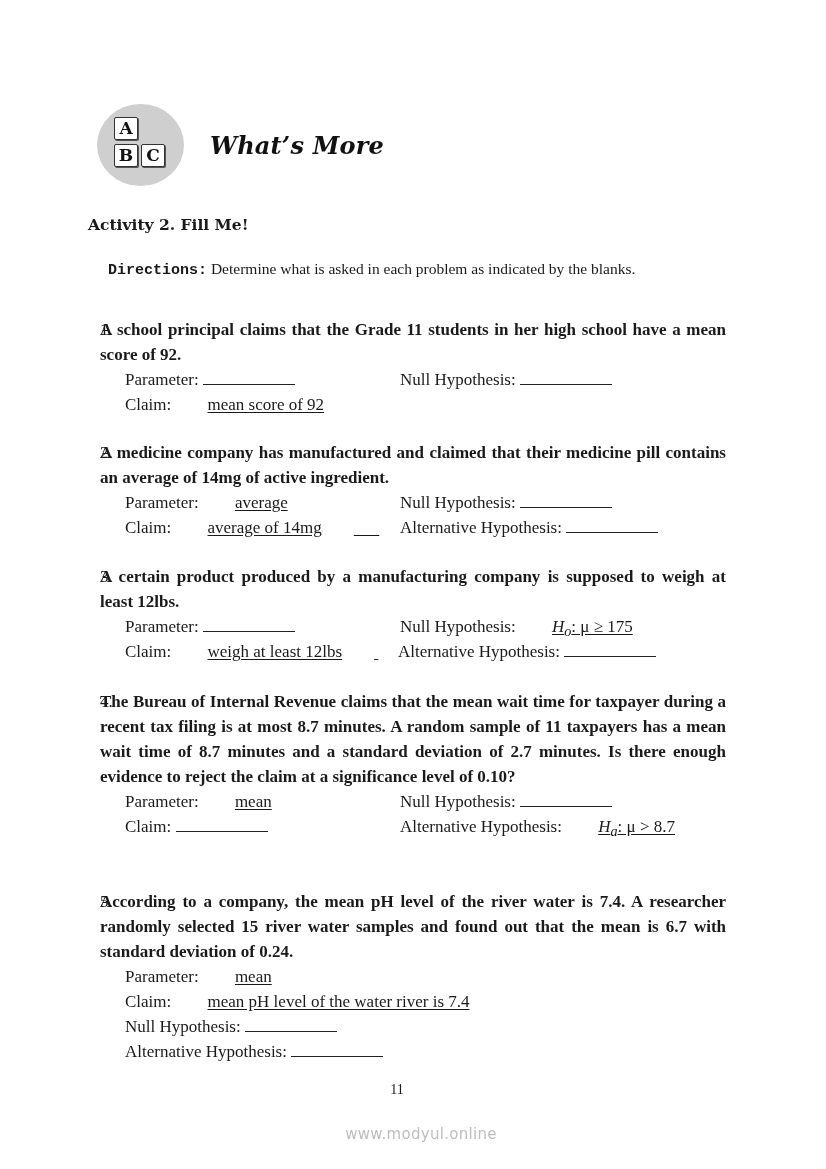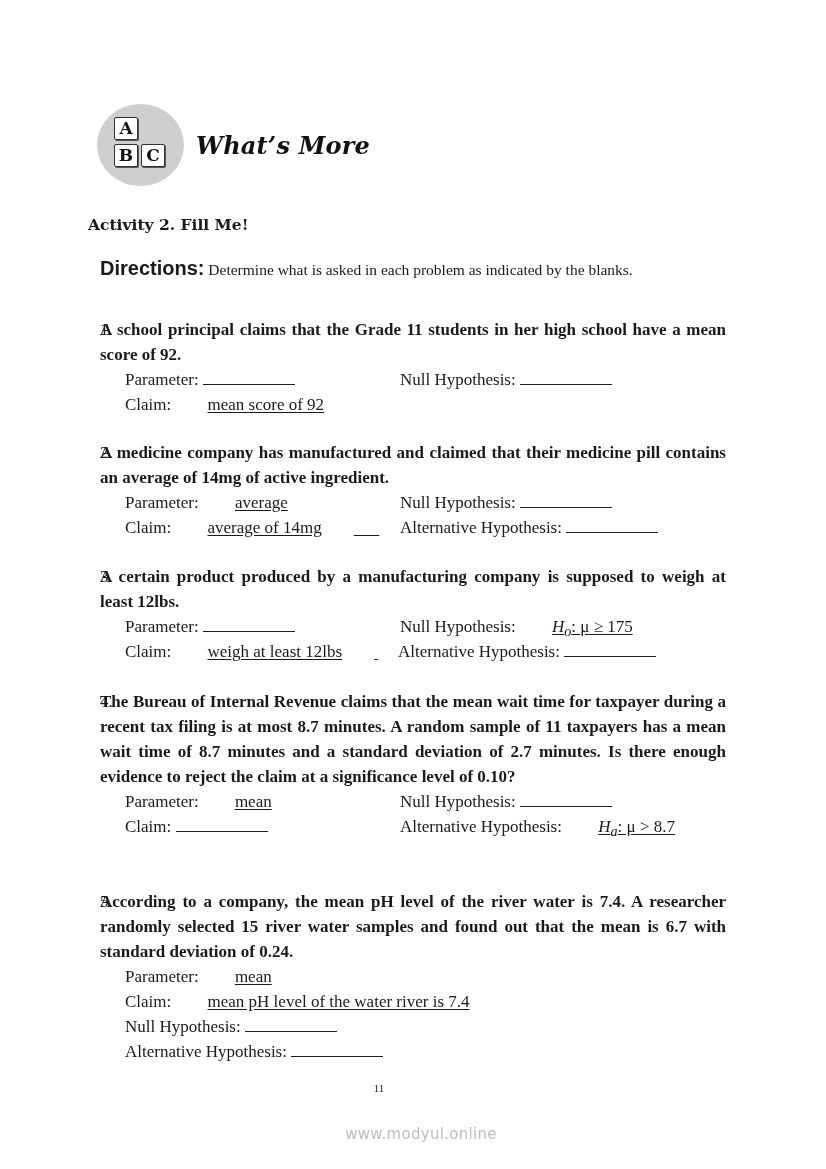--- a/index.html
+++ b/index.html
@@ -8,40 +8,40 @@
     .page { position: absolute; left: 0; top: 0; width: 826px; height: 1169px; }
 
     .header { position: absolute; left: 97px; top: 104px; height: 82px; display: flex; align-items: center; }
     .abc-icon { width: 87px; height: 82px; border-radius: 50%; background: #cfcfcf; position: relative; }
     .block { position: absolute; width: 22px; height: 21px; background: #fff; border: 1.5px solid #333;
       border-radius: 2px; box-shadow: 1px 1px 0 #555; font-family: "DejaVu Serif", serif; font-weight: bold;
       font-size: 17px; line-height: 21px; text-align: center; color: #111; }
     .block.a { left: 17px; top: 13px; }
     .block.b { left: 17px; top: 40px; }
     .block.c { left: 44px; top: 40px; }
-    .section-title { margin-left: 12px; font-family: "DejaVu Serif", serif; font-weight: bold; font-style: italic;
+    .section-title { margin-left: 26px; font-family: "DejaVu Serif", serif; font-weight: bold; font-style: italic;
       font-size: 24px; color: #111; letter-spacing: 0.2px; }
 
     .activity-title { position: absolute; left: 88px; top: 215px; font-weight: bold; font-size: 15.5px; }
     .directions { position: absolute; left: 100px; top: 256px; width: 626px; font-size: 15.5px;
       line-height: 25px; text-align: justify; font-family: "Liberation Serif", serif; }
-    .directions b { font-family: Liberation Sans, sans-serif; font-size: 20px; }
+    .directions b { font-family: Liberation Mono, monospace; font-size: 15px; margin-left: 8px; }
 
     .problem { position: absolute; left: 100px; width: 626px; font-family: "Liberation Serif", serif; font-size: 17px; line-height: 25px; }
     .problem .num { position: absolute; left: 0; top: 0; }
     .problem .text { text-align: justify; font-weight: bold; }
     .row { margin-left: 25px; position: relative; height: 25px; white-space: nowrap; }
     .row .left { position: absolute; left: 0; top: 0; }
     .row .right { position: absolute; left: 275px; top: 0; }
     .u { text-decoration: underline; text-underline-offset: 2px; margin-left: 32px; }
     .ital { font-style: italic; }
     .blank { display: inline-block; width: 92px; border-bottom: 1px solid #222; height: 15px; vertical-align: baseline; }
     .single { margin-left: 25px; height: 25px; white-space: nowrap; }
 
-    .page-num { position: absolute; left: 0; width: 758px; top: 1082px; text-align: center; font-size: 11px;
+    .page-num { position: absolute; left: 18px; width: 758px; top: 1082px; text-align: center; font-size: 14px;
       font-family: "Liberation Serif", serif; }
     .watermark { position: absolute; left: 8px; width: 826px; top: 1125px; text-align: center; font-size: 15px;
       font-family: "DejaVu Sans", sans-serif; color: #bdbdbd; letter-spacing: 0.3px; }
   </style>
 </head>
 <body>
 
 <div class="page">
 
   <div class="header">

